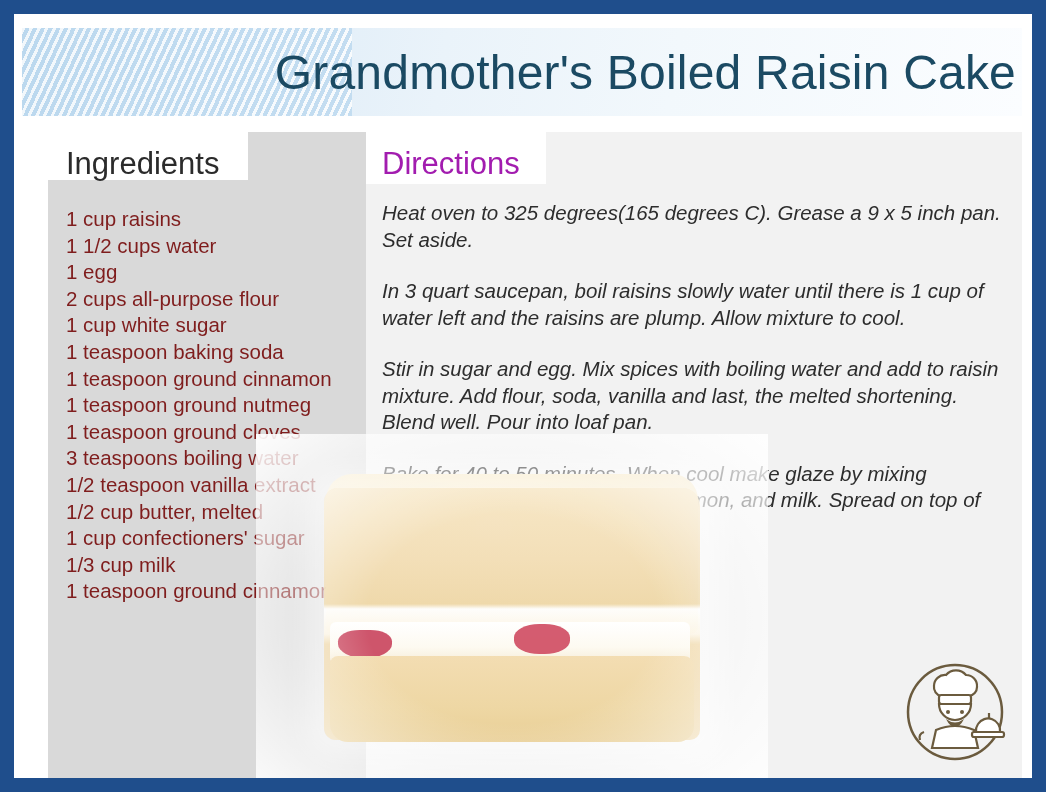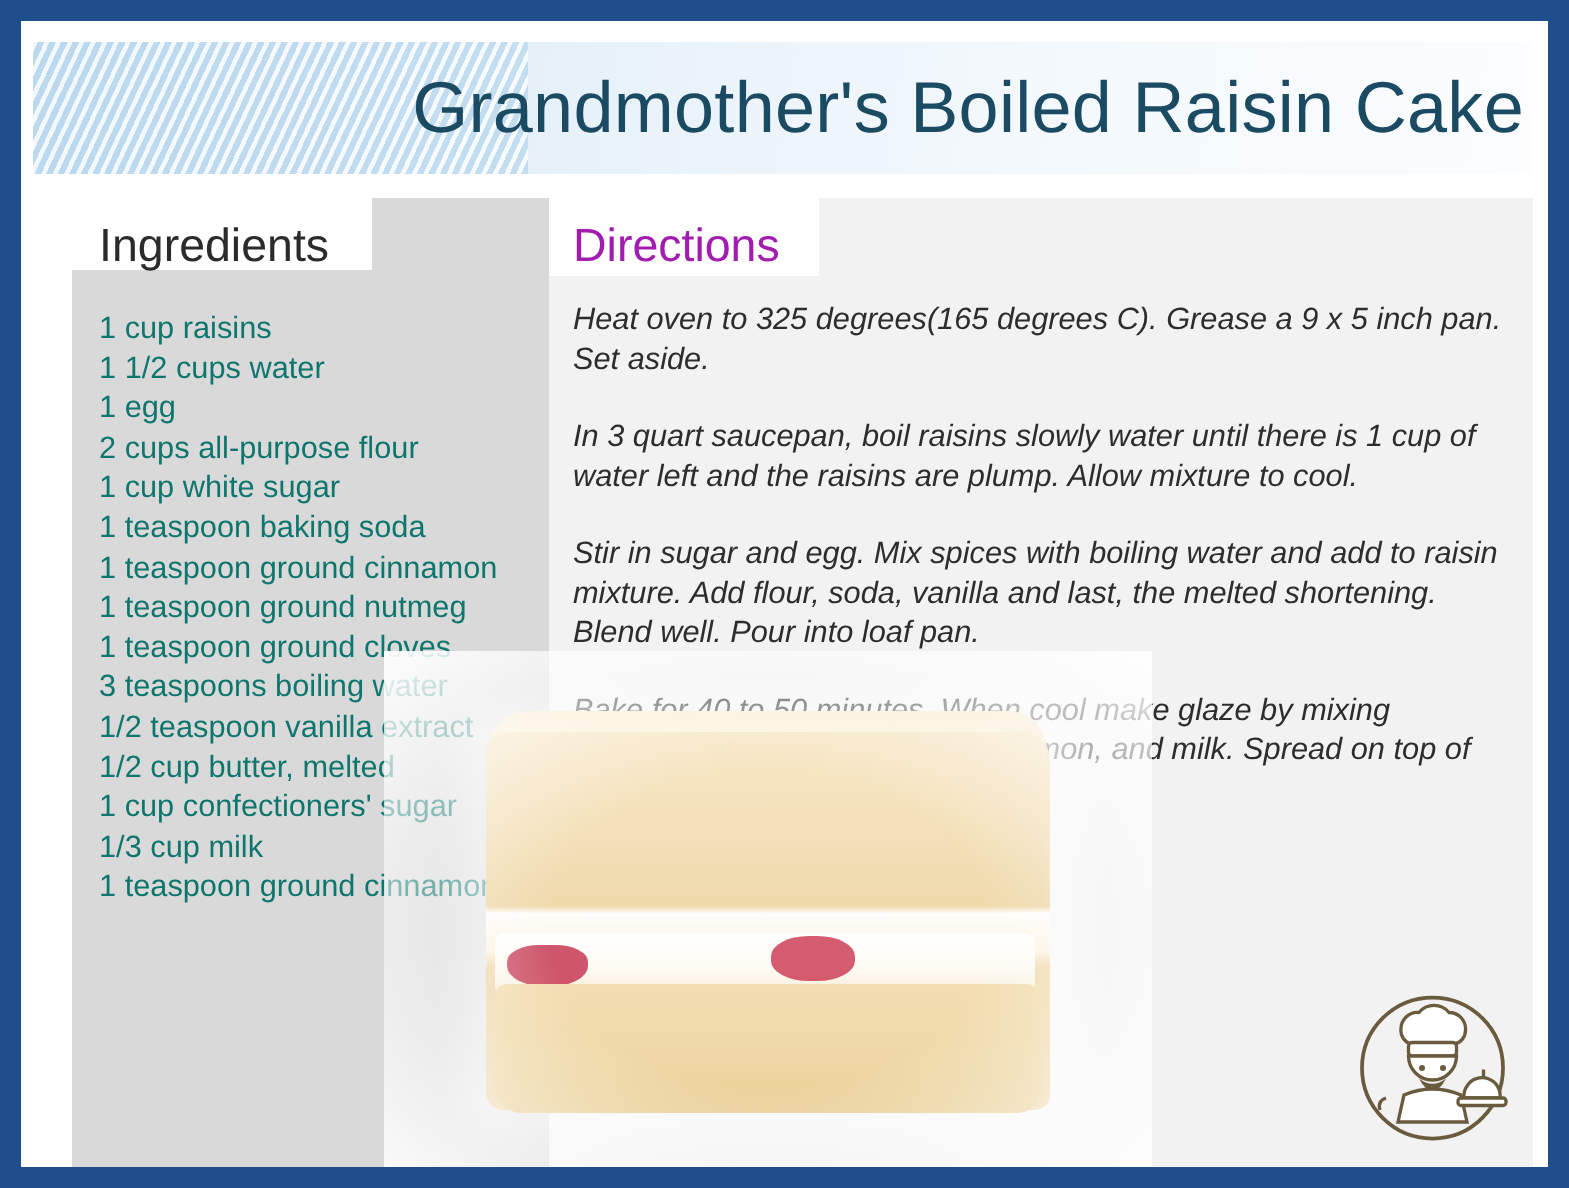--- a/index.html
+++ b/index.html
@@ -90,21 +90,21 @@
     left: 18px;
     top: 74px;
     right: 8px;
     list-style: none;
     margin: 0;
     padding: 0;
   }
   .ing-list li {
     font-size: 20.5px;
     line-height: 26.6px;
-    color: #0f766e;
+    color: #7f1d1d;
     white-space: nowrap;
   }
 
   
   .directions-col {
     position: absolute;
     left: 352px;
     top: 118px;
     width: 656px;
     height: 654px;

